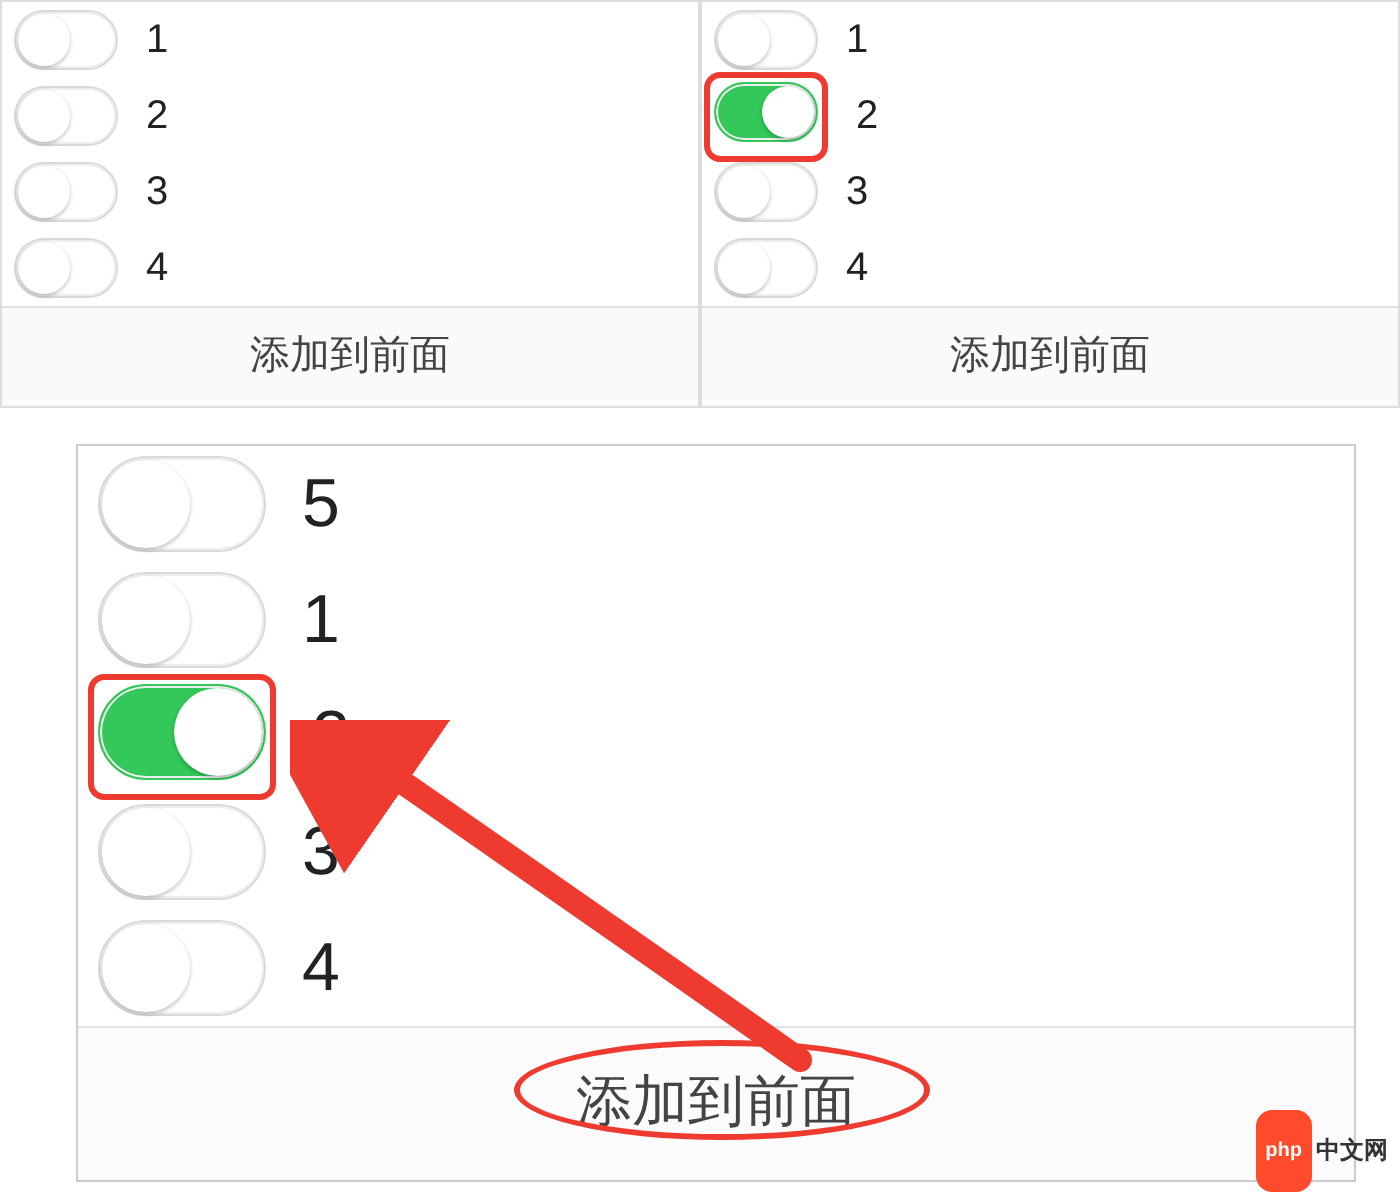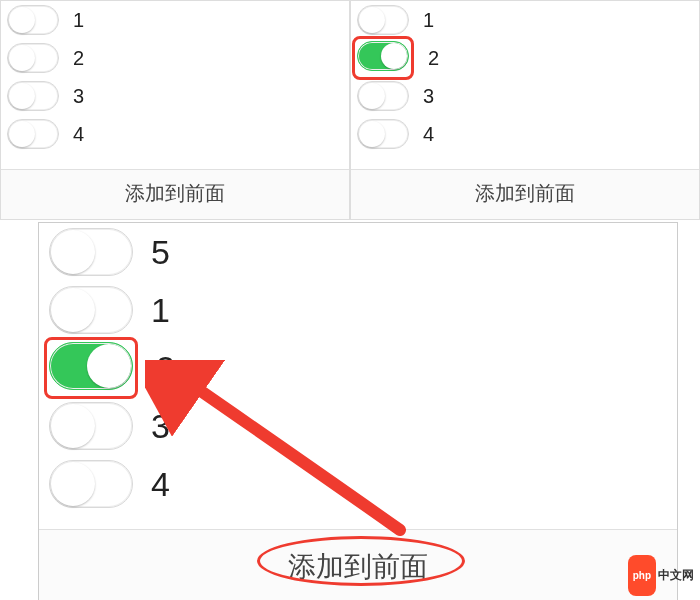--- a/index.html
+++ b/index.html
@@ -63,21 +63,20 @@
     padding: 2px;
     margin: -5px 0 -5px -5px;
   }
   .footer-btn {
     text-align: center;
     padding: 10px 0 12px;
     background: #fafafa;
     border-top: 1px solid #e0e0e0;
     font-size: 20px;
     color: #444;
-    margin-top: 16px;
   }
   .panel.big {
     position: absolute;
     left: 38px;
     top: 222px;
     width: 640px;
     border: 1px solid #ccc;
     background: #fff;
   }
   .panel.big .row { height: 58px; padding-left: 10px; }

